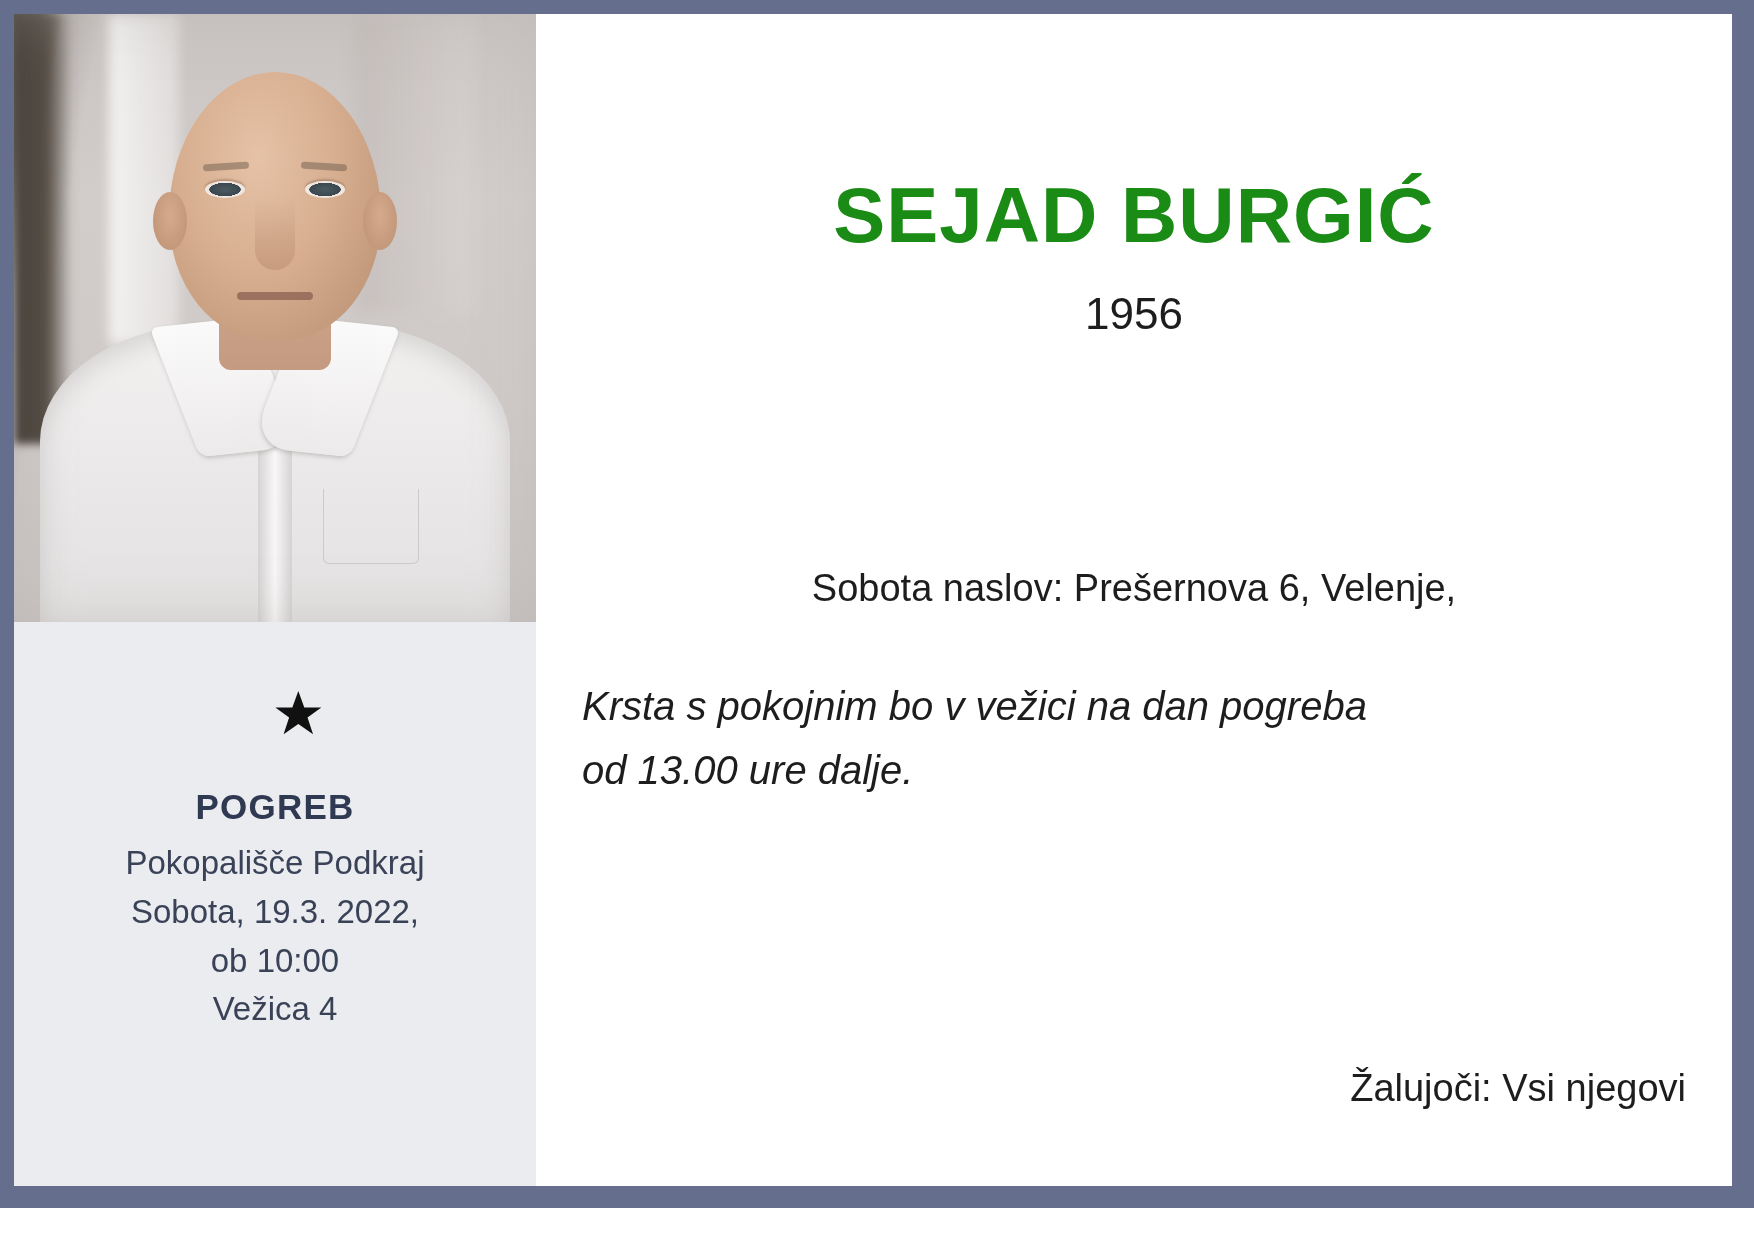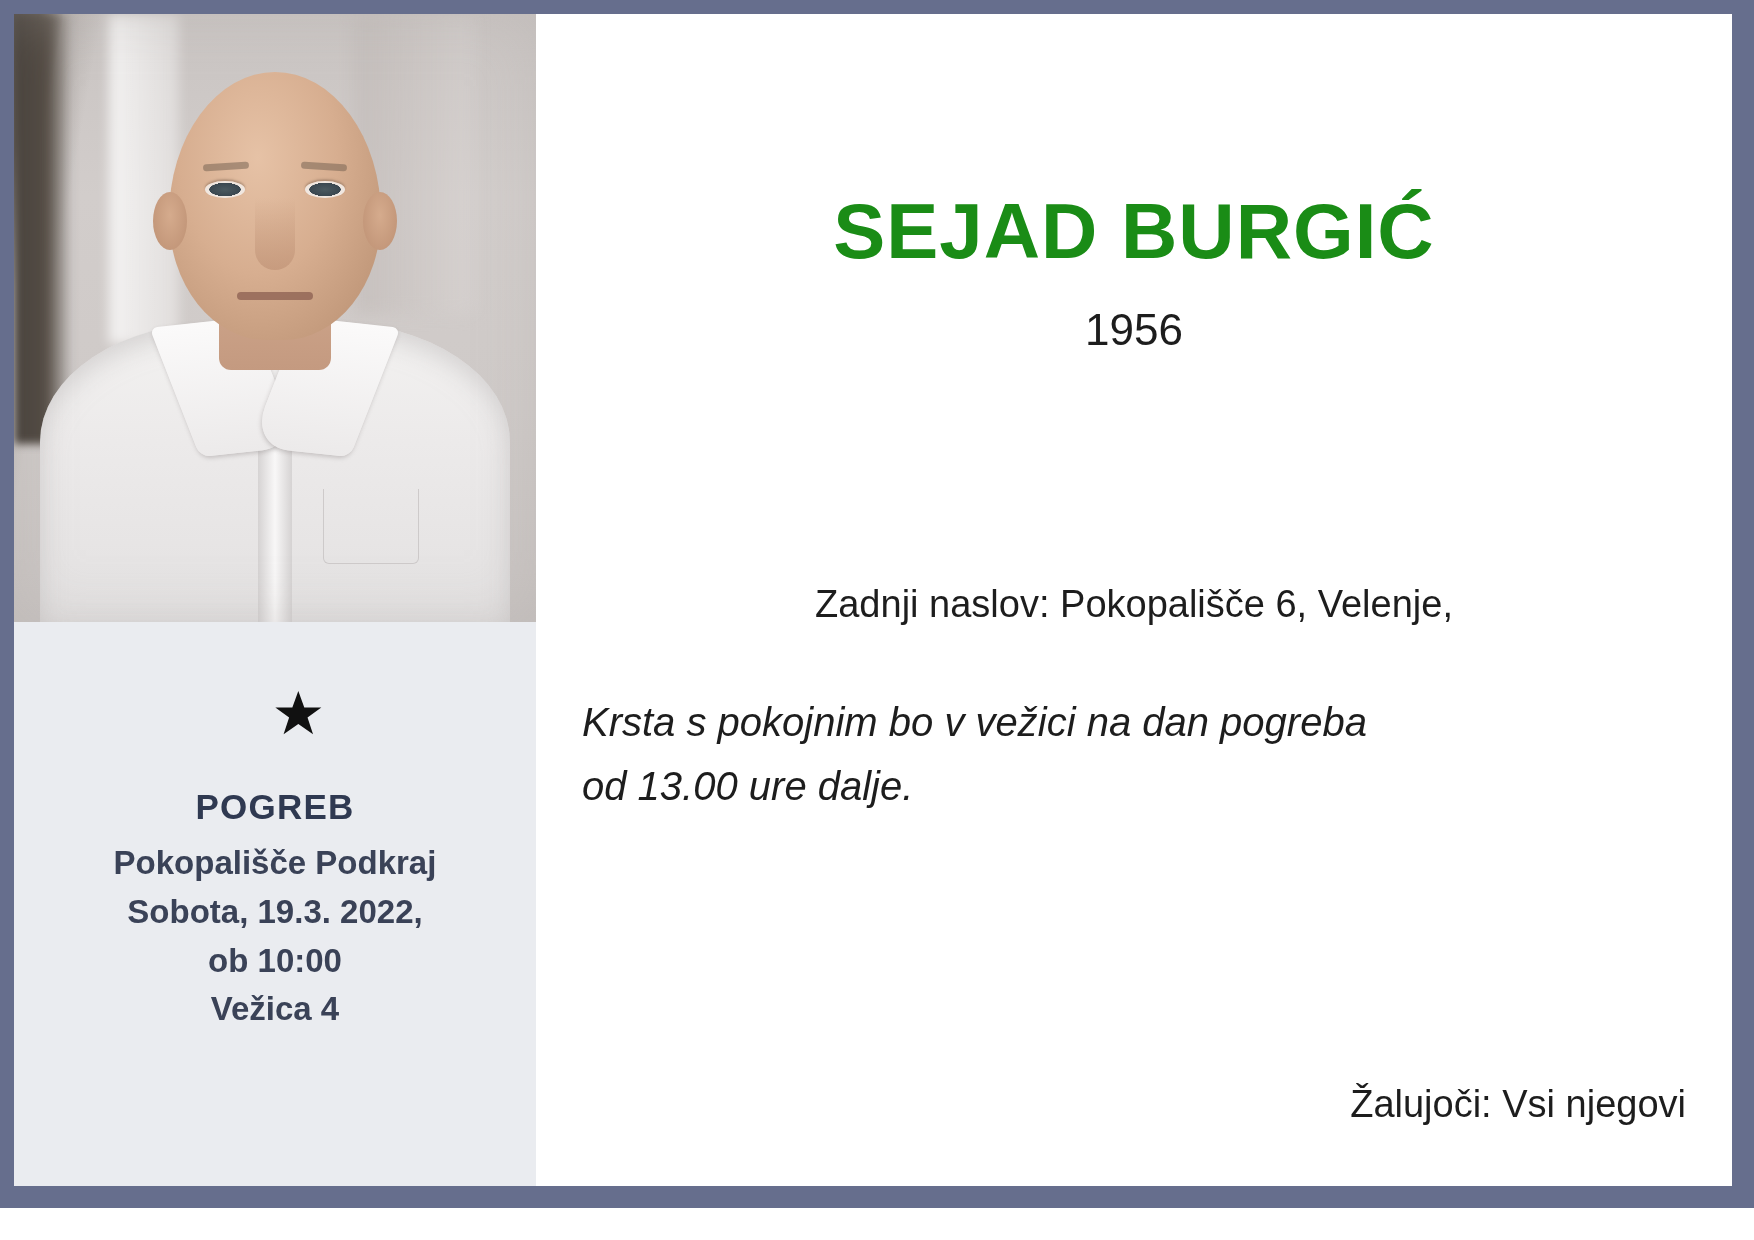--- a/index.html
+++ b/index.html
@@ -208,34 +208,33 @@
     letter-spacing: 1.2px;
     color: #2f3951;
     margin: 0 0 12px 0;
     text-align: center;
   }
   .sidebar-line {
     font-size: 33px;
     line-height: 1.48;
     color: #3a4257;
     text-align: center;
-    font-weight: 700;
+    font-weight: 400;
   }
 
   
   .right-column {
     flex: 1;
     height: 100%;
     background: #ffffff;
     position: relative;
     display: flex;
     flex-direction: column;
     padding: 12px 46px;
     box-sizing: border-box;
-    margin-top: 16px;
   }
 
   .deceased-name {
     margin-top: 150px;
     text-align: center;
     font-size: 78px;
     font-weight: bold;
     letter-spacing: 1px;
     color: #1a8c16;
     line-height: 1;
@@ -326,21 +325,21 @@
         <div class="sidebar-line">Sobota, 19.3. 2022,</div>
         <div class="sidebar-line">ob 10:00</div>
         <div class="sidebar-line">Vežica 4</div>
       </div>
     </div>
 
     <div class="right-column">
       <div class="deceased-name">SEJAD BURGIĆ</div>
       <div class="deceased-year">1956</div>
 
-      <div class="address-line">Zadnji naslov: Pokopališče 6, Velenje,</div>
+      <div class="address-line">Sobota naslov: Prešernova 6, Velenje,</div>
 
       <div class="italic-block">
         <span class="ln">Krsta s pokojnim bo v vežici na dan pogreba</span>
         <span class="ln">od 13.00 ure dalje.</span>
       </div>
 
       <div class="mourners">Žalujoči: Vsi njegovi</div>
     </div>
 
   </div>

